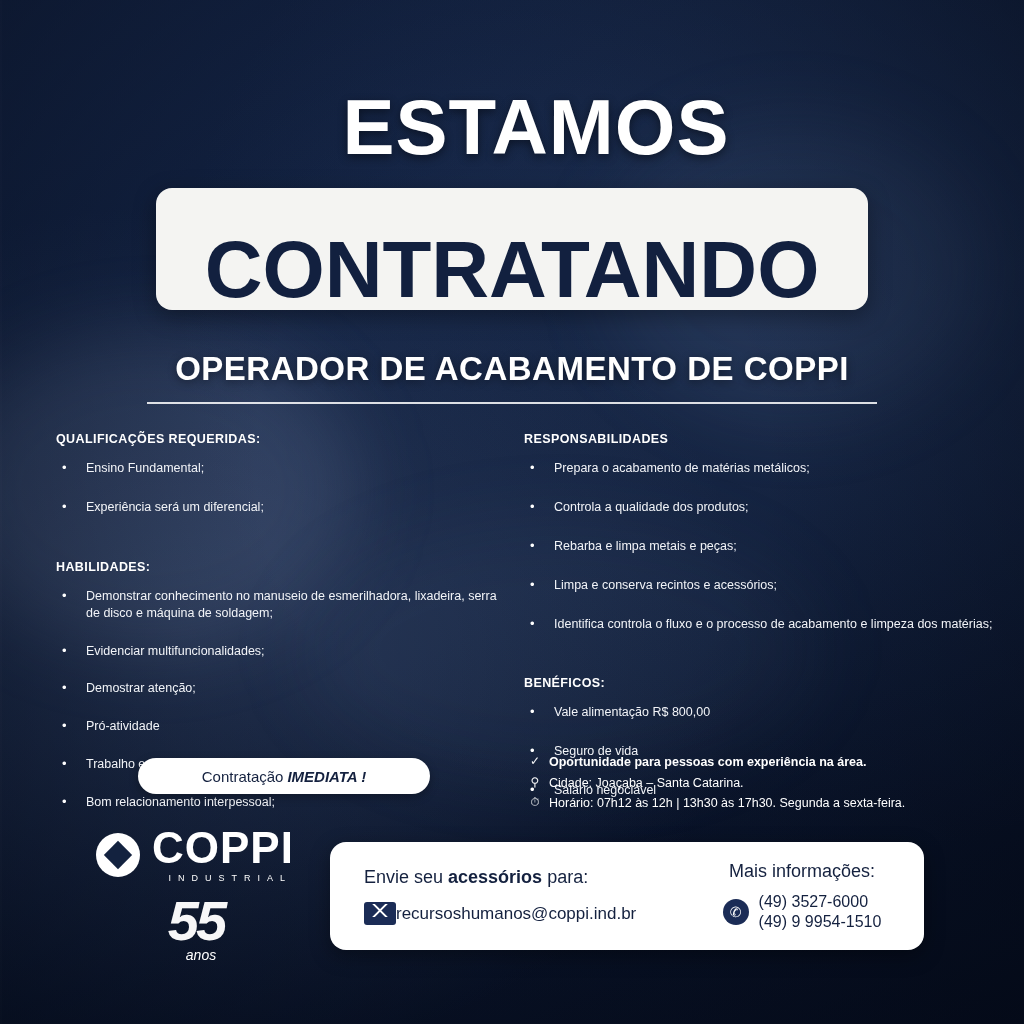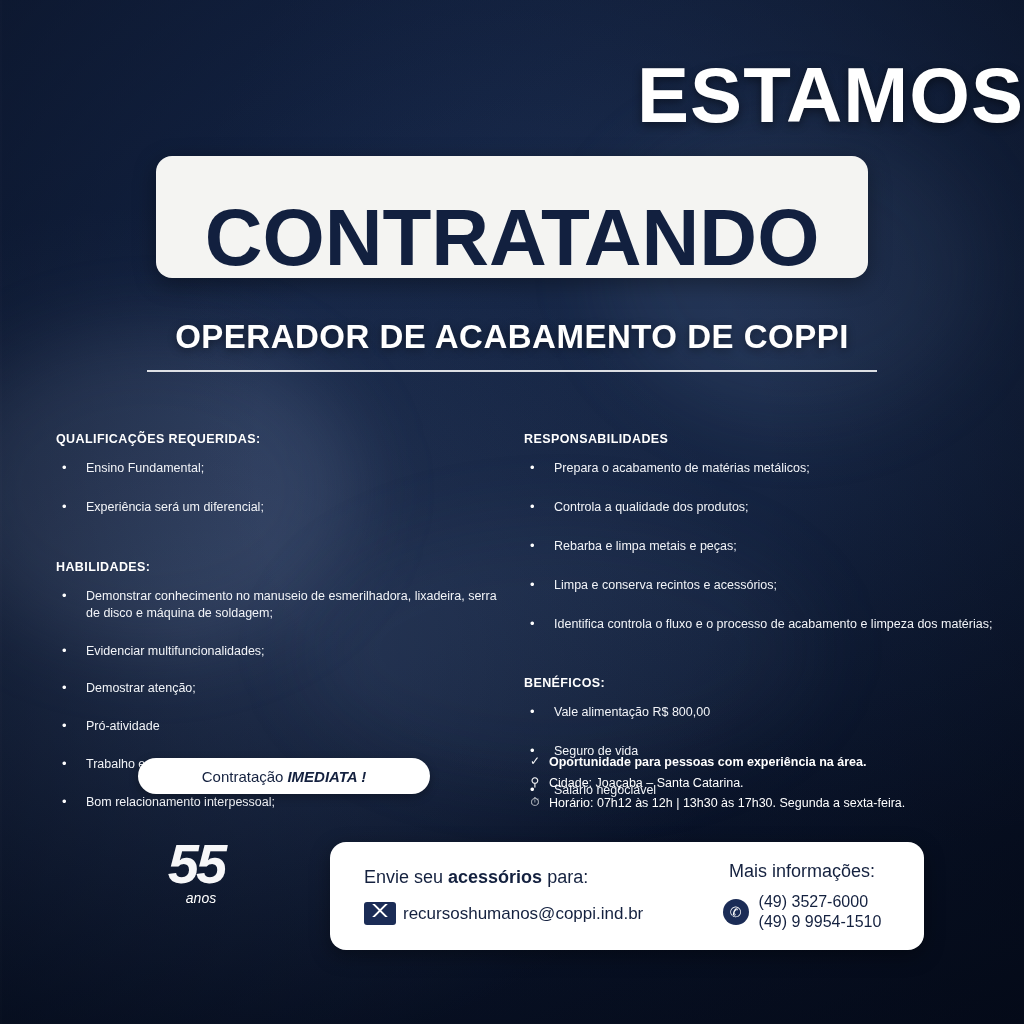--- a/index.html
+++ b/index.html
@@ -41,27 +41,27 @@
   .vignette {
     position: absolute; inset: 0;
     background: radial-gradient(ellipse at 50% 45%, rgba(0,0,0,0) 35%, rgba(3,8,20,0.55) 100%);
     pointer-events: none;
   }
 
   .content { position: relative; z-index: 3; width: 100%; height: 100%; }
 
   
   .headline-top {
-    text-align: right;
+    text-align: center;
     color: #ffffff;
     font-weight: bold;
     font-size: 78px;
     letter-spacing: 1px;
     line-height: 1;
-    padding-top: 56px;
+    padding-top: 88px;
     text-shadow: 0 3px 10px rgba(0,0,0,0.45);
     margin-left: 48px;
   }
   .headline-band {
     margin: 22px auto 0;
     width: 712px;
     height: 122px;
     background: #f4f4f2;
     border-radius: 16px;
     display: flex;
@@ -226,21 +226,21 @@
     border-radius: 16px;
     display: flex;
     align-items: center;
     box-shadow: 0 6px 20px rgba(0,0,0,0.35);
     color: #14213f;
   }
   .cc-left { width: 350px; padding-left: 34px; }
   .cc-right { width: 244px; text-align: center; }
   .cc-head { font-size: 18px; margin-bottom: 14px; }
   .cc-head .b { font-weight: bold; }
-  .cc-mailrow { display: flex; align-items: center; gap: 7px; }
+  .cc-mailrow { display: flex; align-items: center; gap: 0; }
   .mail-ico {
     width: 32px; height: 23px;
     background: #1b2c56;
     border-radius: 3px;
     position: relative;
     flex: none;
   }
   .mail-ico::after {
     content: "";
     position: absolute; left: 2px; top: 2px;
@@ -332,20 +332,27 @@
         <span class="ico">⚲</span>
         <span>Cidade: Joaçaba – Santa Catarina.</span>
       </div>
       <div class="row">
         <span class="ico">⏱</span>
         <span>Horário: 07h12 às 12h | 13h30 às 17h30. Segunda a sexta-feira.</span>
       </div>
     </div>
 
     <div class="logo-wrap">
+      <div class="logo-row">
+        <div class="logo-mark"></div>
+        <div>
+          <div class="logo-text">COPPI</div>
+          <div class="logo-sub">INDUSTRIAL</div>
+        </div>
+      </div>
       <div class="logo-years">
         <div class="num">55</div>
         <div class="anos">anos</div>
       </div>
     </div>
 
     <div class="contact-card">
       <div class="cc-left">
         <div class="cc-head">
           <span>Envie seu </span><span class="b">acessórios</span><span> para:</span>

